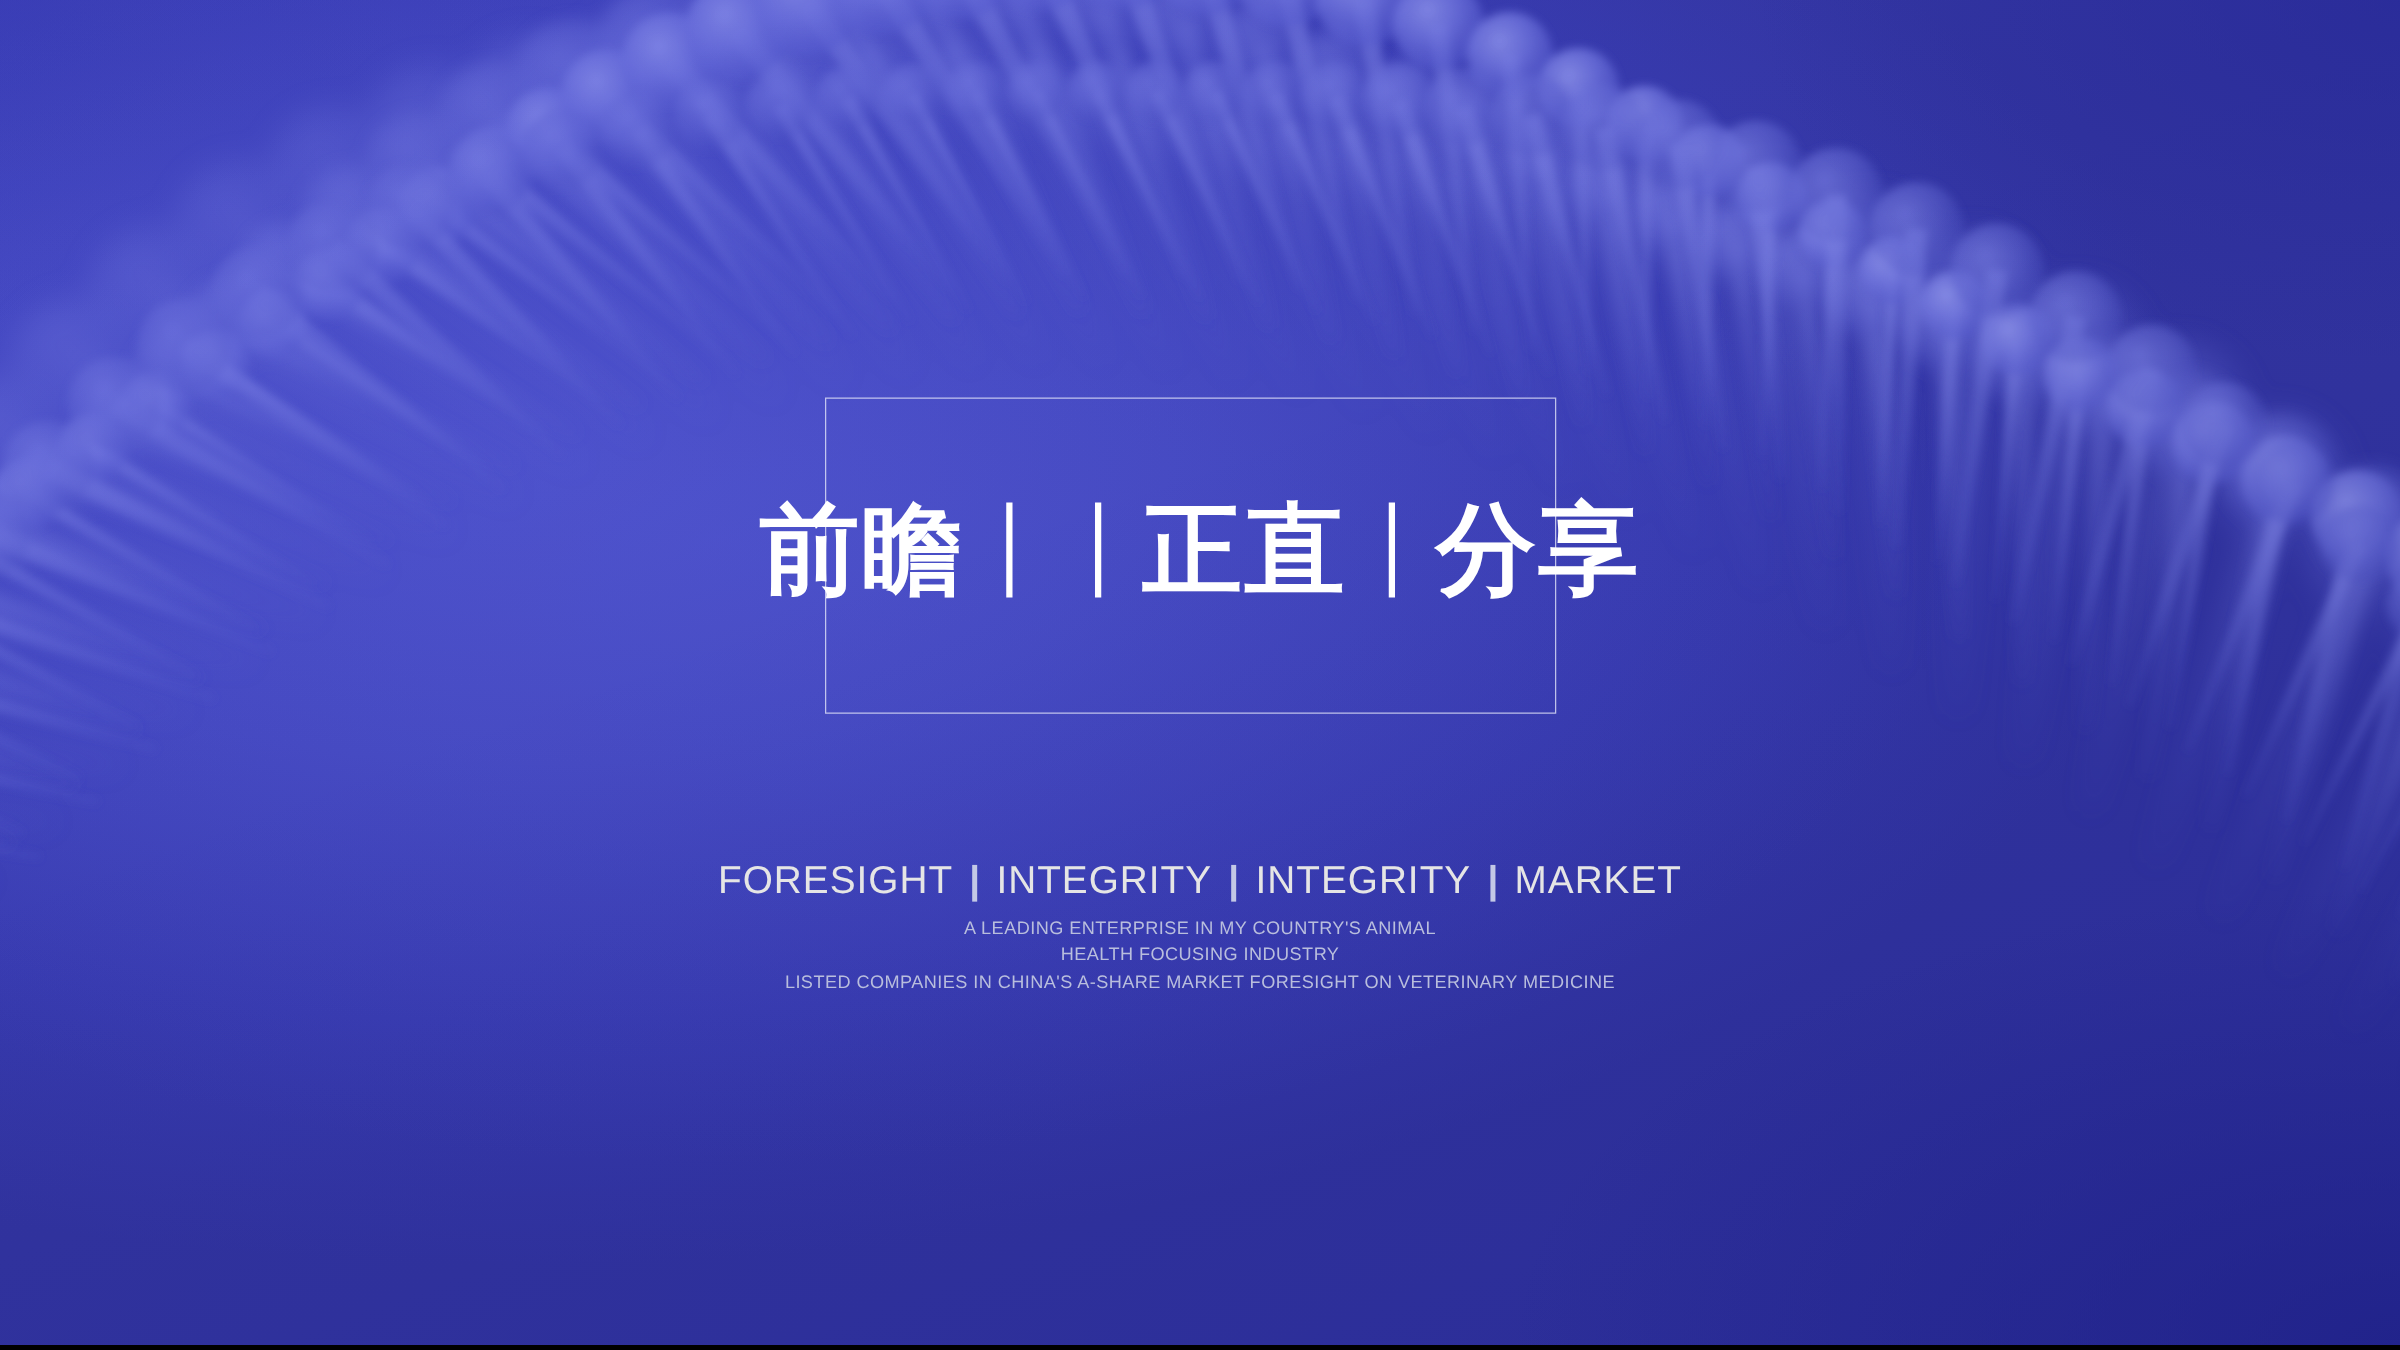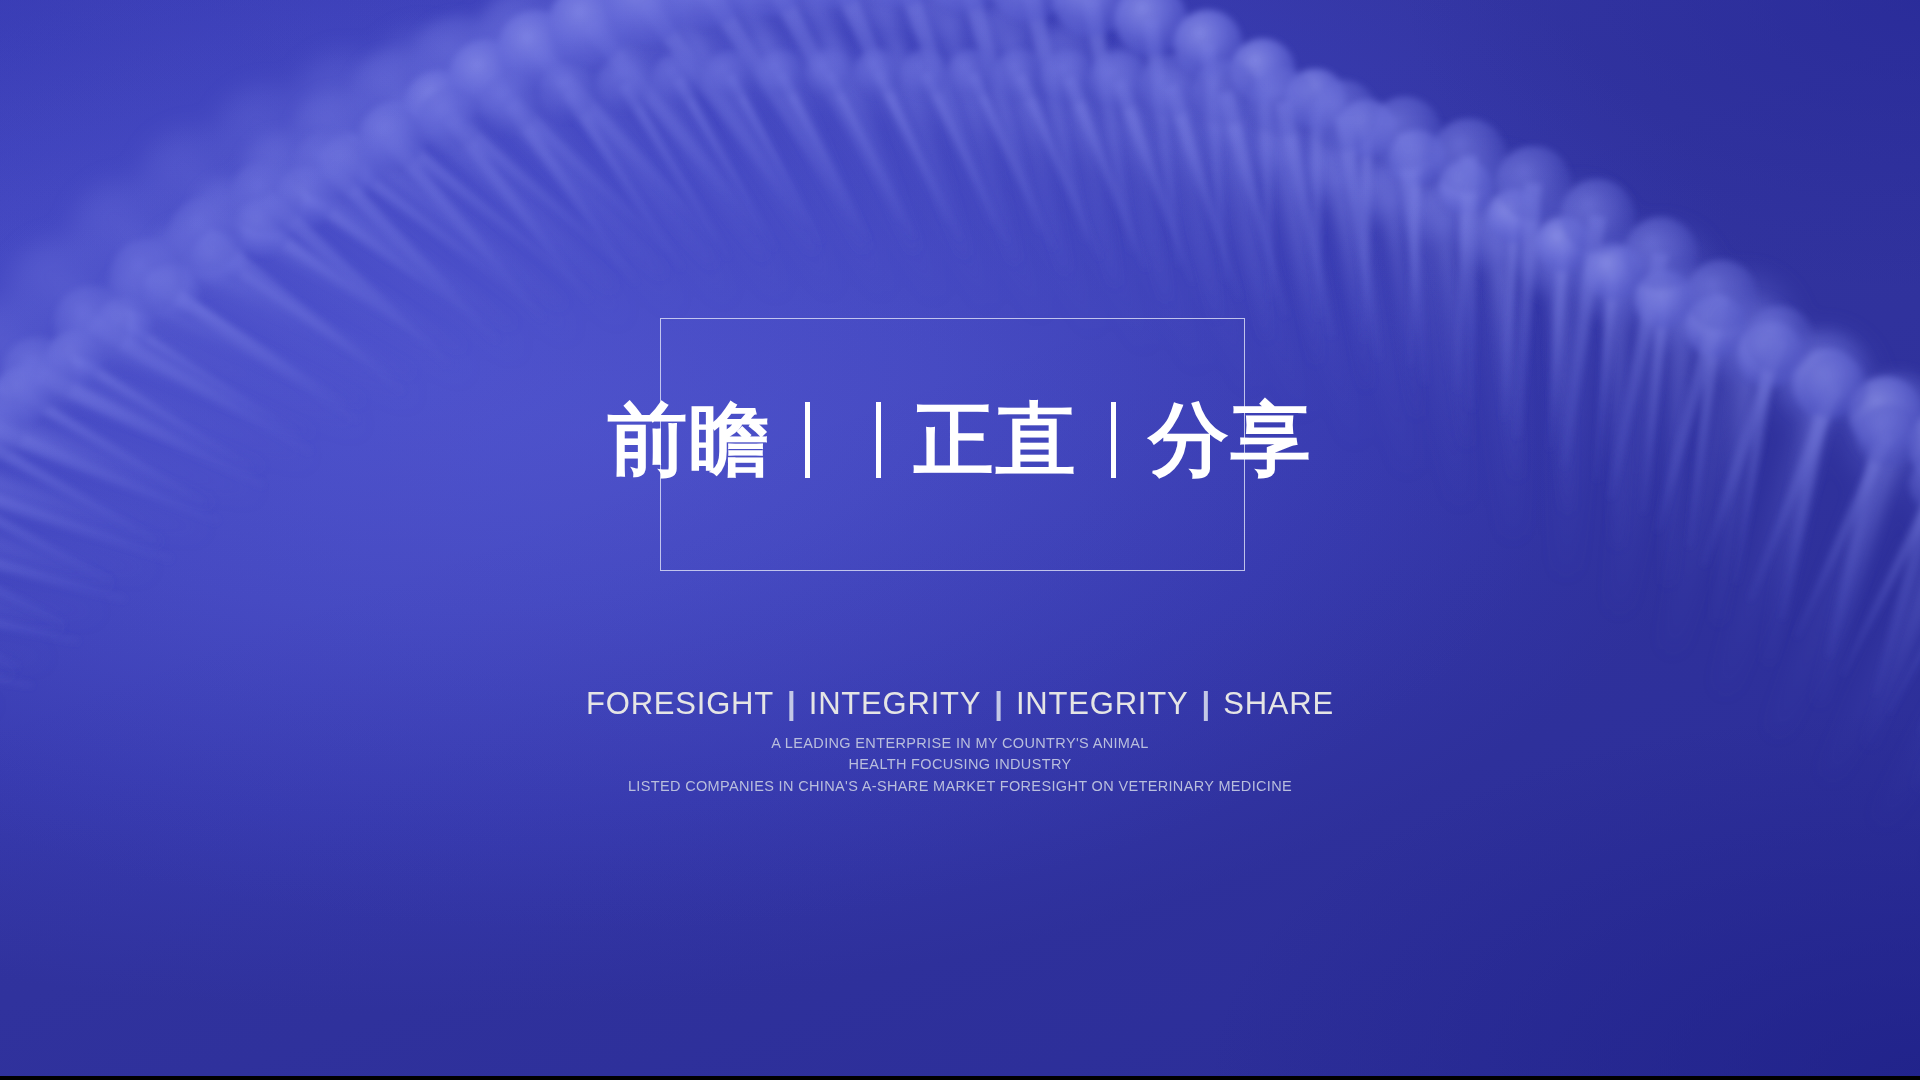--- a/index.html
+++ b/index.html
@@ -608,21 +608,21 @@
       <span class="title-word">分享</span>
     </div>
 
     <div class="subtitle-row">
       <span class="sub-word">FORESIGHT</span>
       <span class="sub-sep">|</span>
       <span class="sub-word">INTEGRITY</span>
       <span class="sub-sep">|</span>
       <span class="sub-word">INTEGRITY</span>
       <span class="sub-sep">|</span>
-      <span class="sub-word">SHARE</span>
+      <span class="sub-word">MARKET</span>
     </div>
 
     <div class="tagline">
       <span class="line line1">A LEADING ENTERPRISE IN MY COUNTRY'S ANIMAL</span>
       <span class="line line2">HEALTH FOCUSING INDUSTRY</span>
       <span class="line line3">LISTED COMPANIES IN CHINA'S A-SHARE MARKET FORESIGHT ON VETERINARY MEDICINE</span>
     </div>
 
   </div>
 </div>

